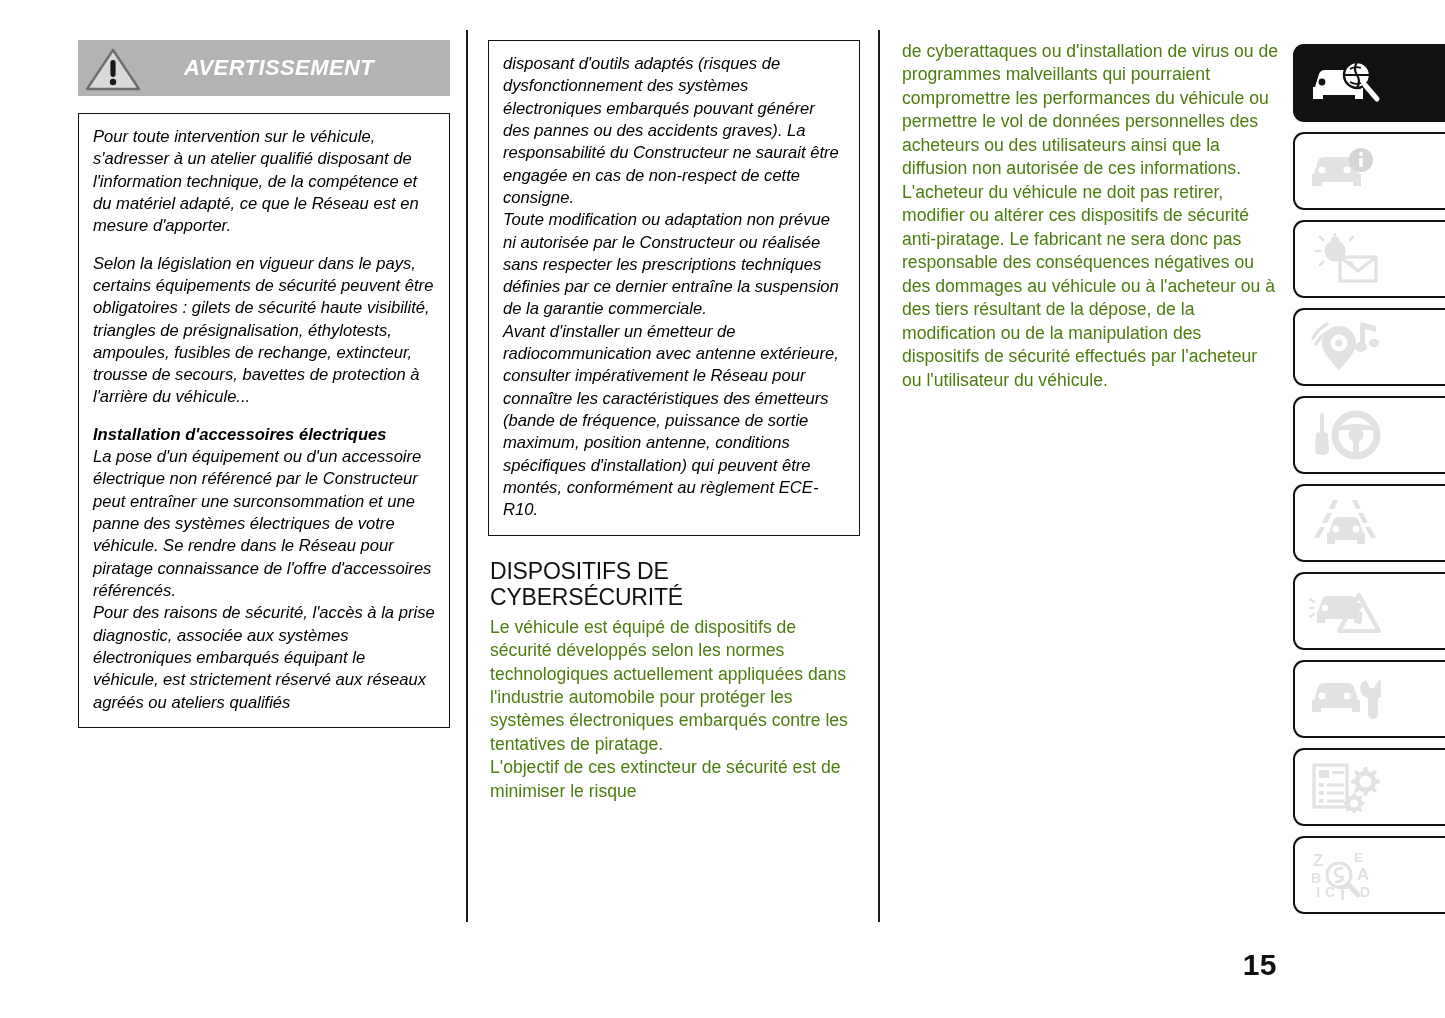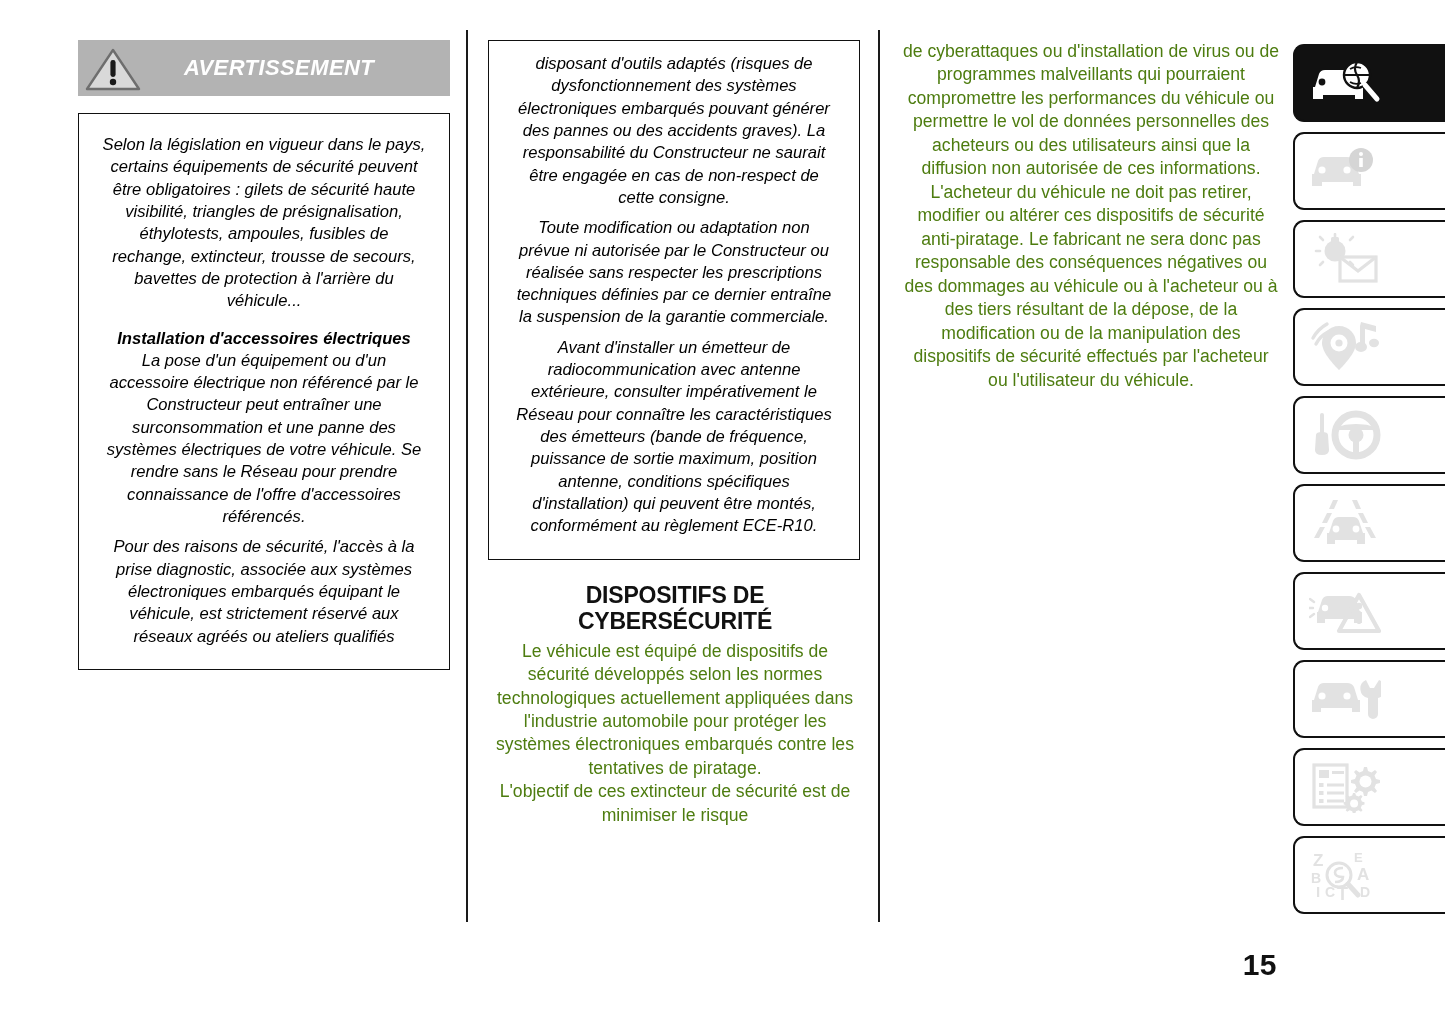--- a/index.html
+++ b/index.html
@@ -8,21 +8,20 @@
     height: 1018px;
     background: #ffffff;
     font-family: "Liberation Sans", sans-serif;
     overflow: hidden;
   }
   #page {
     position: relative;
     width: 1445px;
     height: 1018px;
     background: #ffffff;
-    text-align: center;
   }
 
   
   .col { position: absolute; top: 40px; }
   #col1 { left: 78px;  width: 372px; }
   #col2 { left: 488px; width: 372px; }
   #col3 { left: 900px; width: 380px; }
 
   .divider {
     position: absolute;
@@ -65,36 +64,36 @@
     padding: 12px 14px 13px 14px;
     background: #ffffff;
   }
   #col1 .warn-box { margin-top: 17px; }
 
   .warn-box p {
     font-style: italic;
     font-size: 16.6px;
     line-height: 1.345;
     color: #000000;
-    margin: 8px;
+    margin: 0;
   }
   .warn-box p + p { margin-top: 15px; }
   .warn-box p.tight { margin-top: 0; }
   .warn-box h4 {
     font-style: italic;
     font-weight: bold;
     font-size: 16.6px;
     line-height: 1.345;
     color: #000000;
     margin: 15px 0 0 0;
   }
 
   
   .section-title {
-    font-weight: bold;
+    font-weight: normal;
     font-size: 23px;
     line-height: 1.13;
     letter-spacing: -0.2px;
     color: #111111;
     margin: 22px 0 6px 2px;
     text-transform: uppercase;
   }
   .body-text {
     font-size: 17.6px;
     line-height: 1.335;
@@ -154,23 +153,24 @@
     <div class="warn-header">
       <svg class="warn-tri" viewBox="0 0 58 46">
         <polygon points="29,4 55,43 3,43" fill="#d9d9d9" stroke="#6e6e6e" stroke-width="2.4" stroke-linejoin="round"></polygon>
         <rect x="26.4" y="14" width="5.2" height="17" rx="2.4" fill="#1a1a1a"></rect>
         <circle cx="29" cy="36" r="3.2" fill="#1a1a1a"></circle>
       </svg>
       <div class="warn-title">AVERTISSEMENT</div>
     </div>
 
     <div class="warn-box">
+      <p>Pour toute intervention sur le véhicule, s'adresser à un atelier qualifié disposant de l'information technique, de la compétence et du matériel adapté, ce que le Réseau est en mesure d'apporter.</p>
       <p>Selon la législation en vigueur dans le pays, certains équipements de sécurité peuvent être obligatoires : gilets de sécurité haute visibilité, triangles de présignalisation, éthylotests, ampoules, fusibles de rechange, extincteur, trousse de secours, bavettes de protection à l'arrière du véhicule...</p>
       <h4>Installation d'accessoires électriques</h4>
-      <p class="tight">La pose d'un équipement ou d'un accessoire électrique non référencé par le Constructeur peut entraîner une surconsommation et une panne des systèmes électriques de votre véhicule. Se rendre sans le Réseau pour prendre connaissance de l'offre d'accessoires référencés.</p>
+      <p class="tight">La pose d'un équipement ou d'un accessoire électrique non référencé par le Constructeur peut entraîner une surconsommation et une panne des systèmes électriques de votre véhicule. Se rendre dans le Réseau pour piratage connaissance de l'offre d'accessoires référencés.</p>
       <p class="tight">Pour des raisons de sécurité, l'accès à la prise diagnostic, associée aux systèmes électroniques embarqués équipant le véhicule, est strictement réservé aux réseaux agréés ou ateliers qualifiés</p>
     </div>
 
   </div>
 
   <div class="col" id="col2">
 
     <div class="warn-box">
       <p class="tight">disposant d'outils adaptés (risques de dysfonctionnement des systèmes électroniques embarqués pouvant générer des pannes ou des accidents graves). La responsabilité du Constructeur ne saurait être engagée en cas de non-respect de cette consigne.</p>
       <p class="tight">Toute modification ou adaptation non prévue ni autorisée par le Constructeur ou réalisée sans respecter les prescriptions techniques définies par ce dernier entraîne la suspension de la garantie commerciale.</p>

